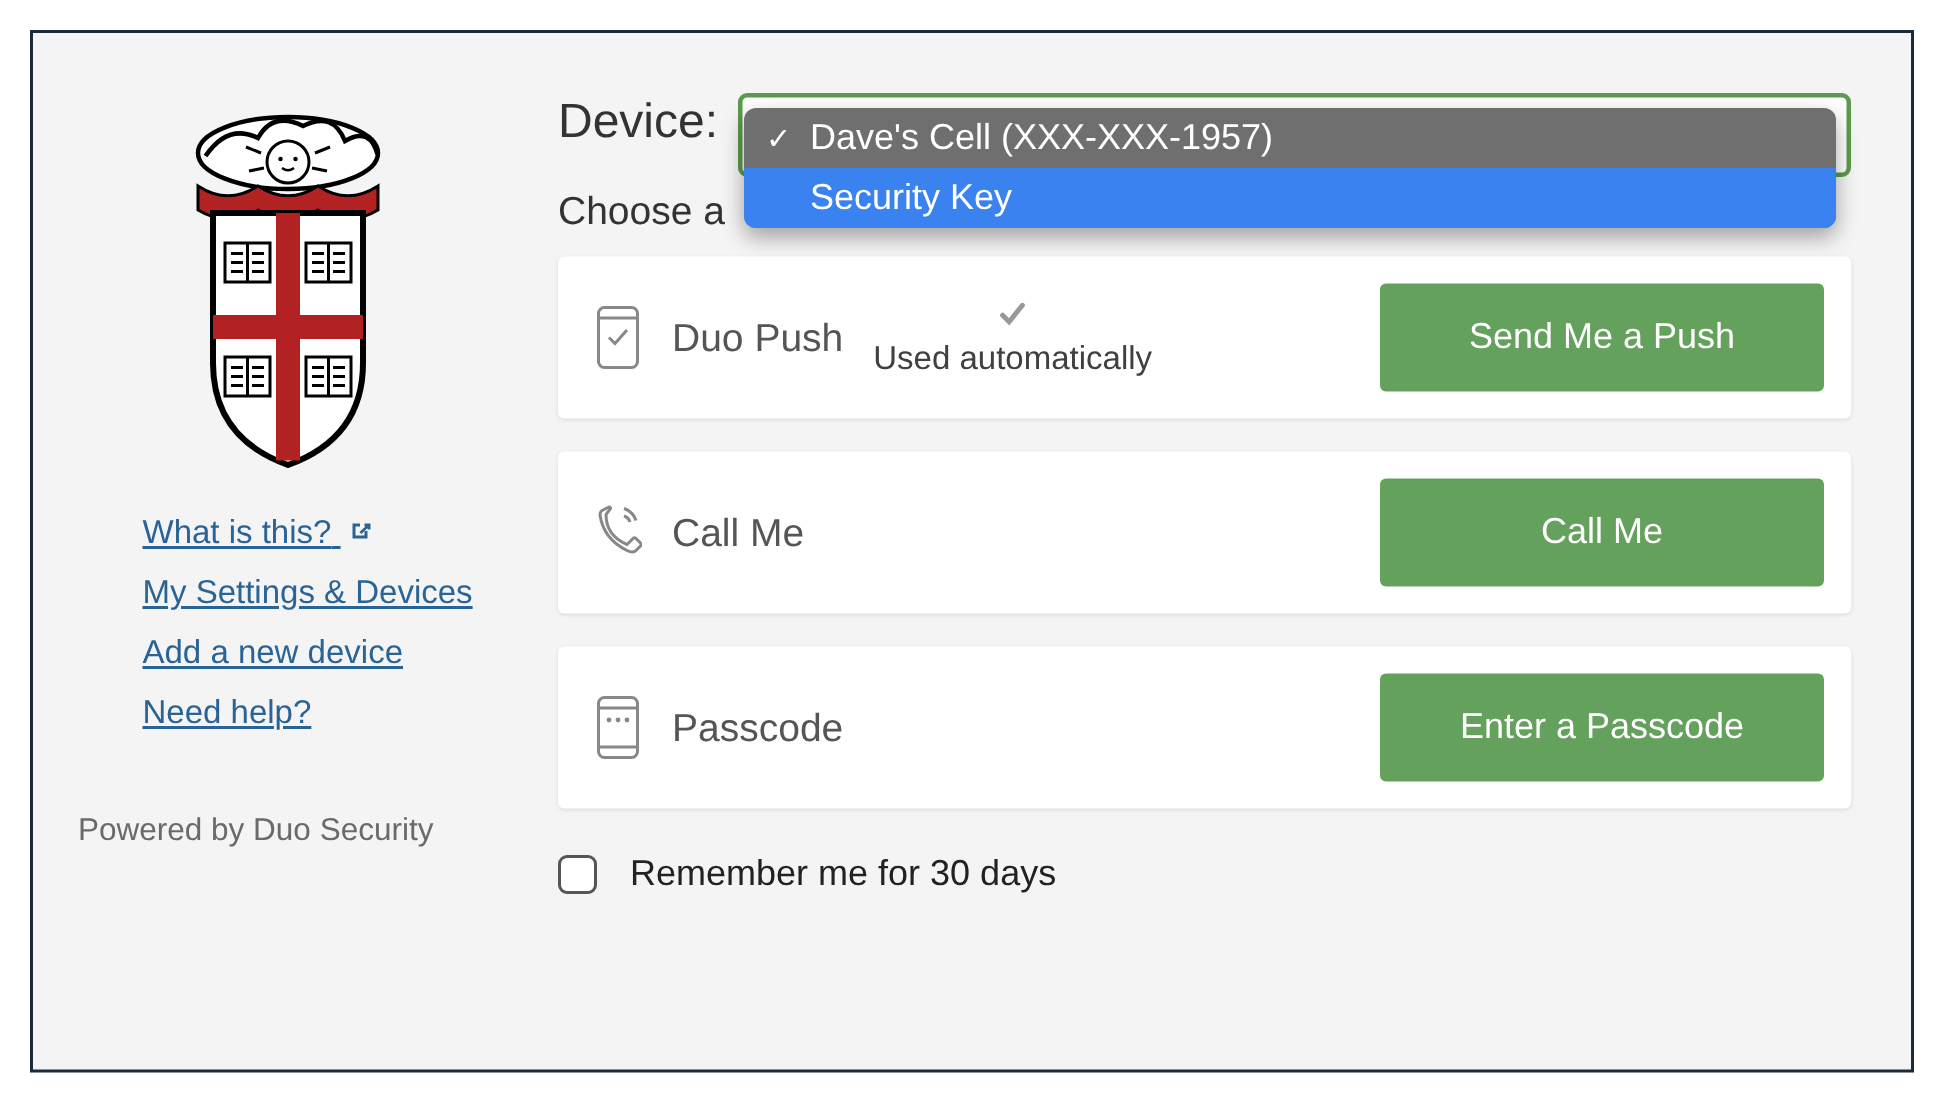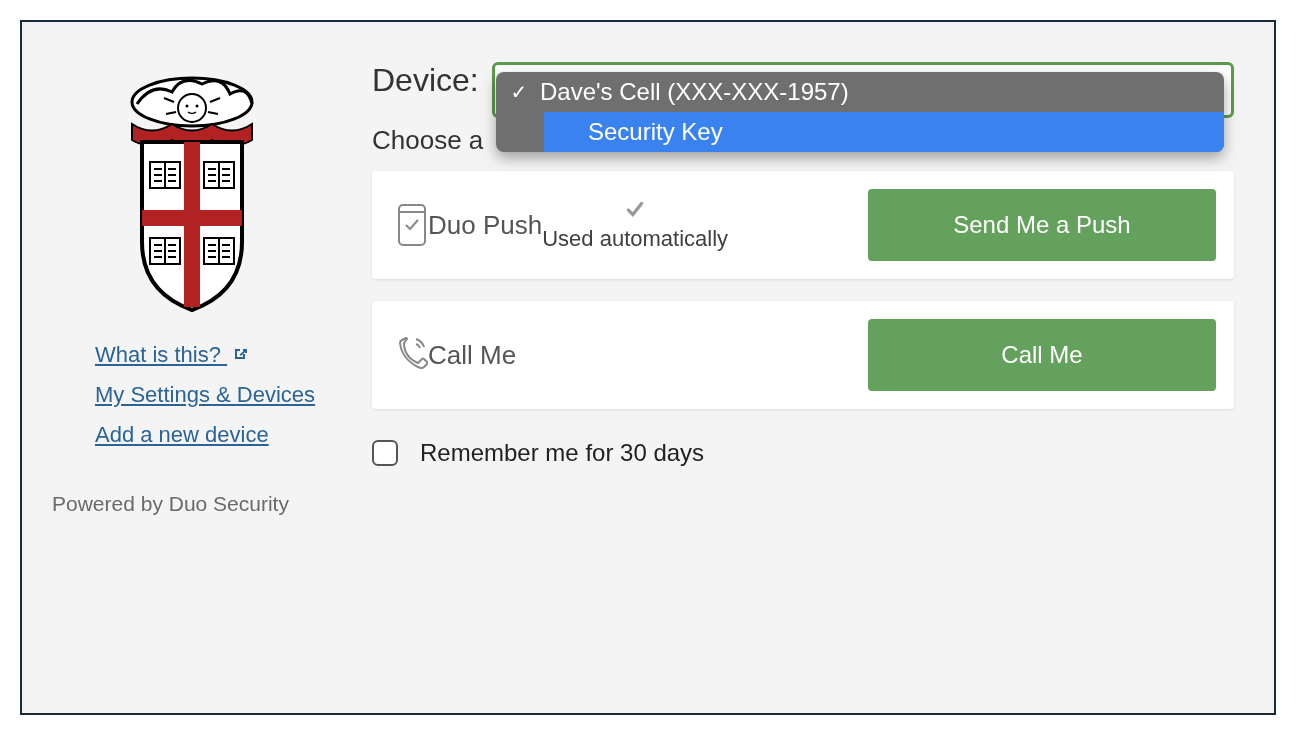--- a/index.html
+++ b/index.html
@@ -42,21 +42,21 @@
     margin-left: 43px;
   }
   .ext-icon {
     display: inline-block;
     width: 18px;
     height: 18px;
     margin-left: 4px;
     vertical-align: -1px;
   }
   .powered {
-    margin-top: 30px;
+    margin-top: 40px;
     color: #6a6a6a;
     font-size: 21px;
   }
   .main {
     flex: 1;
     position: relative;
   }
   .device-row {
     display: flex;
     align-items: center;
@@ -84,20 +84,21 @@
     margin-bottom: 15px;
   }
   .auth-row {
     background: #fff;
     border-radius: 4px;
     box-shadow: 0 1px 3px rgba(0,0,0,0.1);
     display: flex;
     align-items: center;
     padding: 18px 18px 18px 24px;
     margin-bottom: 22px;
+    gap: 20px;
   }
   .auth-icon {
     width: 32px;
     height: 44px;
     flex-shrink: 0;
     color: #777;
   }
   .auth-label {
     font-size: 26px;
     color: #555;
@@ -112,21 +113,21 @@
     flex-direction: column;
   }
   .auth-spacer { flex: 1; }
   .auth-button {
     background: #64a15c;
     color: #fff;
     border: none;
     border-radius: 4px;
     font-size: 24px;
     padding: 22px 10px;
-    width: 348px;
+    width: 296px;
     text-align: center;
     cursor: pointer;
   }
   .remember-row {
     display: flex;
     align-items: center;
     gap: 22px;
     margin-top: 30px;
   }
   .remember-box {
@@ -157,21 +158,20 @@
     display: flex;
     align-items: center;
     padding: 6px 14px 6px 12px;
     color: #fff;
     font-size: 24px;
     cursor: pointer;
     gap: 10px;
   }
   .dropdown-item.highlight {
     background: #3a82f0;
-    margin-left: 48px;
   }
   .dropdown-check {
     width: 22px;
     display: inline-block;
     text-align: center;
     font-size: 20px;
   }
 </style>
 </head>
 <body>
@@ -243,20 +243,21 @@
       <a>
         <span>What is this?</span>
         <span class="ext-icon">
           <svg viewBox="0 0 18 18" width="18" height="18">
               <path d="M4 4h5v2H6v6h6V9h2v5H4V4zm8 0h4v4h-2V7l-4 4-1.4-1.4L12.6 6H12V4z" fill="#2a6496"></path>
             </svg>
         </span>
       </a>
       <a>My Settings &amp; Devices</a>
       <a>Add a new device</a>
+      <a>Need help?</a>
     </div>
 
     <div class="powered">Powered by Duo Security</div>
   </div>
 
   <div class="main">
     <div class="device-select-underline"></div>
 
     <div class="device-row">
       <span class="device-label">Device:</span>
@@ -289,20 +290,35 @@
           <path d="M8 10 q0 14 14 20 l4 -4 q1 -1 2 0 l3 3 q1 1 0 2 l-3 3 q-2 2 -6 0 q-16 -8 -18 -24 q0 -2 2 -3 l4 -2 q1 0 1 1 z" fill="none" stroke="#888" stroke-width="2"></path>
           <path d="M20 6 q6 2 8 8" fill="none" stroke="#888" stroke-width="2"></path>
           <path d="M20 11 q3 1 4 4" fill="none" stroke="#888" stroke-width="2"></path>
         </svg>
       </span>
       <span class="auth-label">Call Me</span>
       <span class="auth-spacer"></span>
       <button class="auth-button">Call Me</button>
     </div>
 
+    <div class="auth-row">
+      <span class="auth-icon">
+        <svg viewBox="0 0 32 44" width="32" height="44">
+          <rect x="3" y="2" width="26" height="40" rx="4" fill="none" stroke="#888" stroke-width="2"></rect>
+          <line x1="3" y1="9" x2="29" y2="9" stroke="#888" stroke-width="2"></line>
+          <line x1="3" y1="35" x2="29" y2="35" stroke="#888" stroke-width="2"></line>
+          <circle cx="10" cy="17" r="1.6" fill="#888"></circle>
+            <circle cx="16" cy="17" r="1.6" fill="#888"></circle>
+            <circle cx="22" cy="17" r="1.6" fill="#888"></circle>
+        </svg>
+      </span>
+      <span class="auth-label">Passcode</span>
+      <span class="auth-spacer"></span>
+      <button class="auth-button">Enter a Passcode</button>
+    </div>
 
     <div class="remember-row">
       <div class="remember-box"></div>
       <span class="remember-label">Remember me for 30 days</span>
     </div>
 
     <div class="dropdown">
       <div class="dropdown-item">
         <span class="dropdown-check">✓</span>
         <span>Dave's Cell (XXX-XXX-1957)</span>

